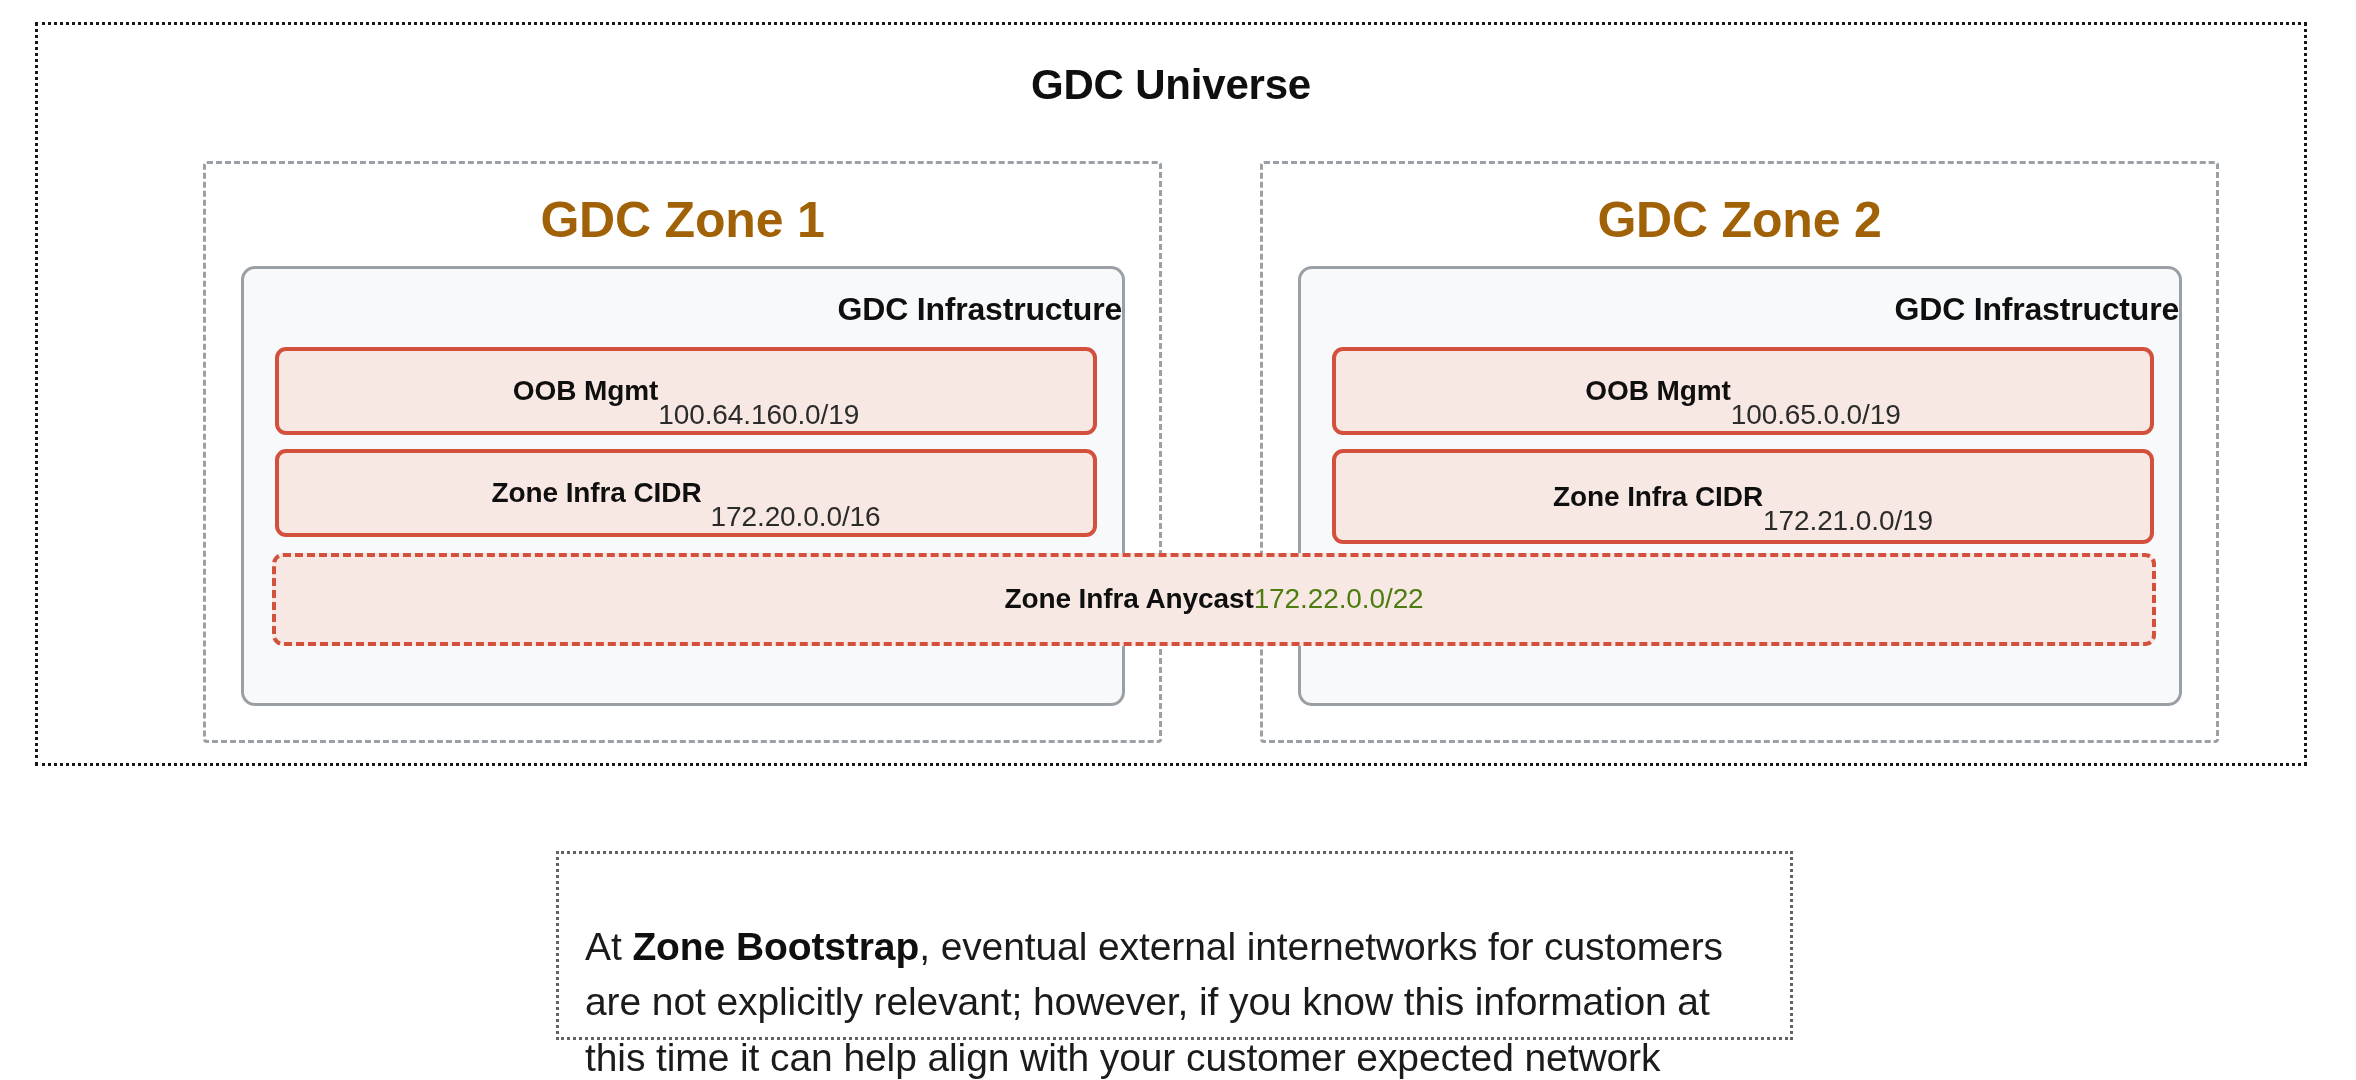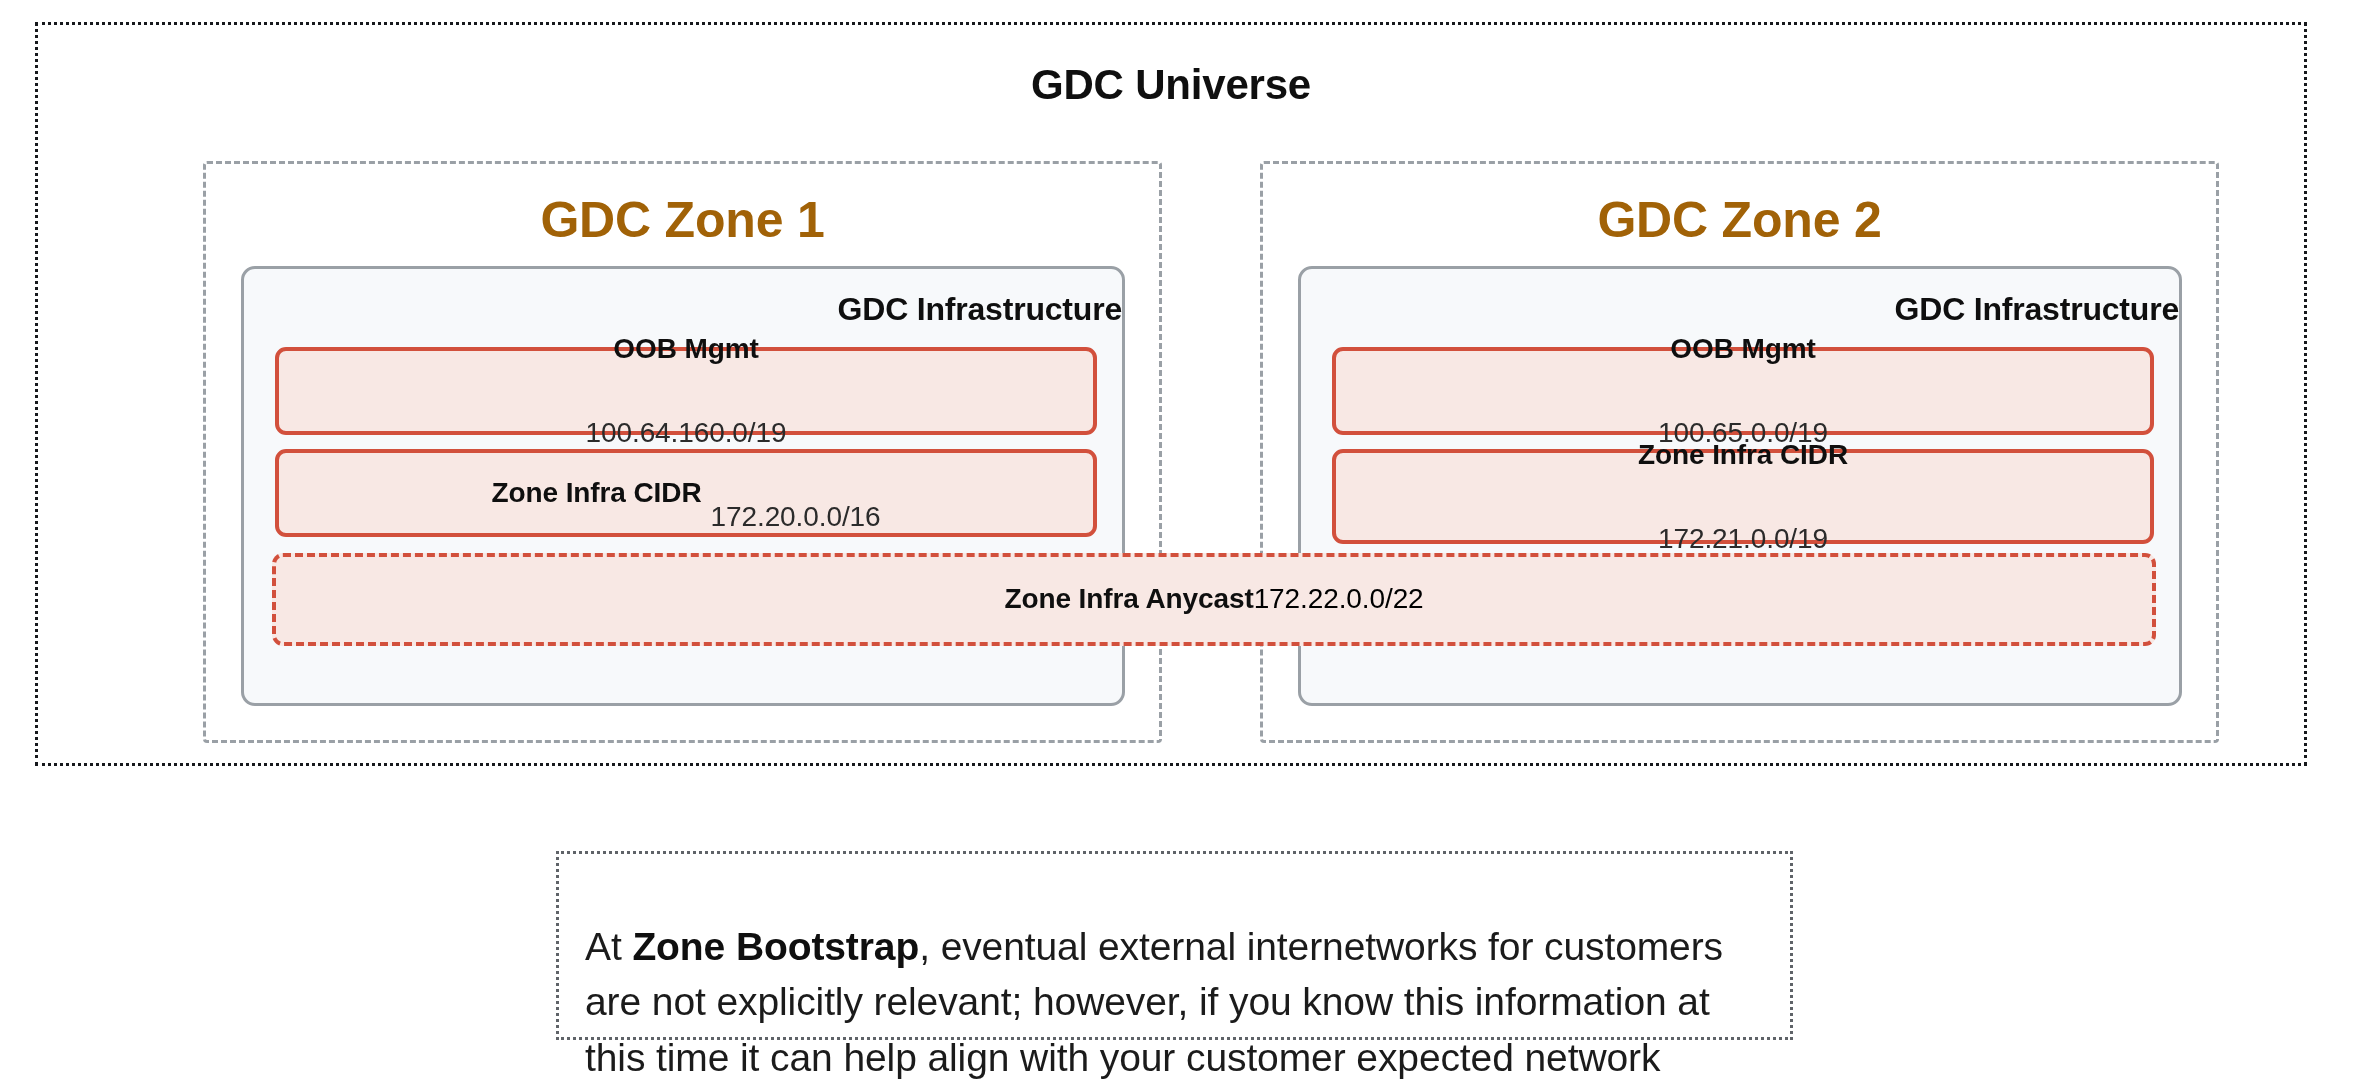--- a/index.html
+++ b/index.html
@@ -92,21 +92,21 @@
   }
 
   
   .cidr-box {
     position: absolute;
     box-sizing: border-box;
     border: 4px solid #d2503c;
     border-radius: 11px;
     background: #f8e8e4;
     display: flex;
-    flex-direction: column;
+    flex-direction: row;
     align-items: center;
     justify-content: center;
   }
   .cidr-box .label {
     font-size: 28px;
     font-weight: 700;
     color: #0f0f0f;
     line-height: 1.28;
     letter-spacing: -0.1px;
   }
@@ -150,21 +150,21 @@
   #anycast-box .label {
     font-size: 28px;
     font-weight: 700;
     color: #0f0f0f;
     line-height: 1.3;
     letter-spacing: -0.1px;
   }
   #anycast-box .value {
     font-size: 28px;
     font-weight: 400;
-    color: #000000;
+    color: #4d7c0f;
     line-height: 1.3;
     letter-spacing: -0.1px;
   }
 
   
   #footnote-box {
     position: absolute;
     left: 556px;
     top: 851px;
     width: 1237px;

